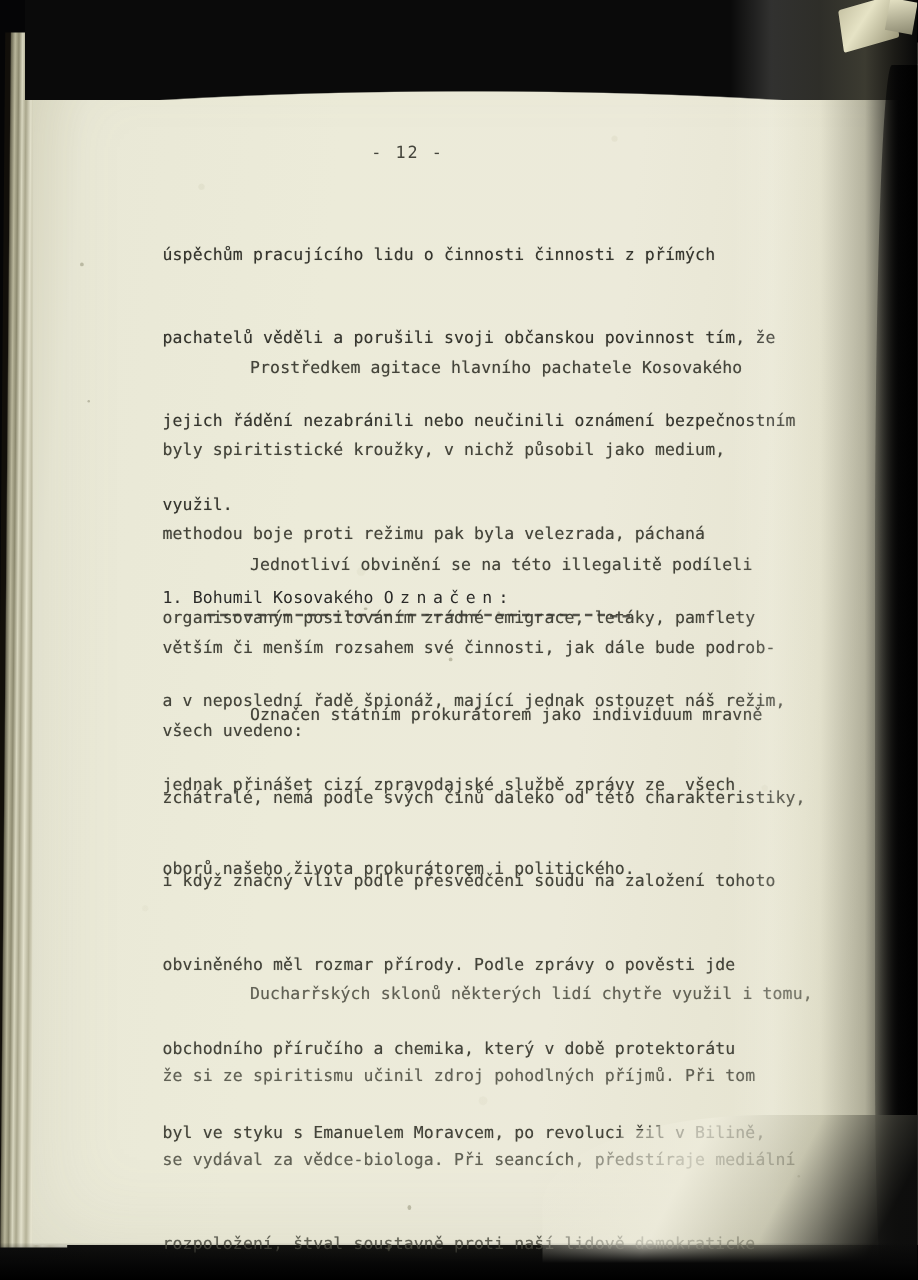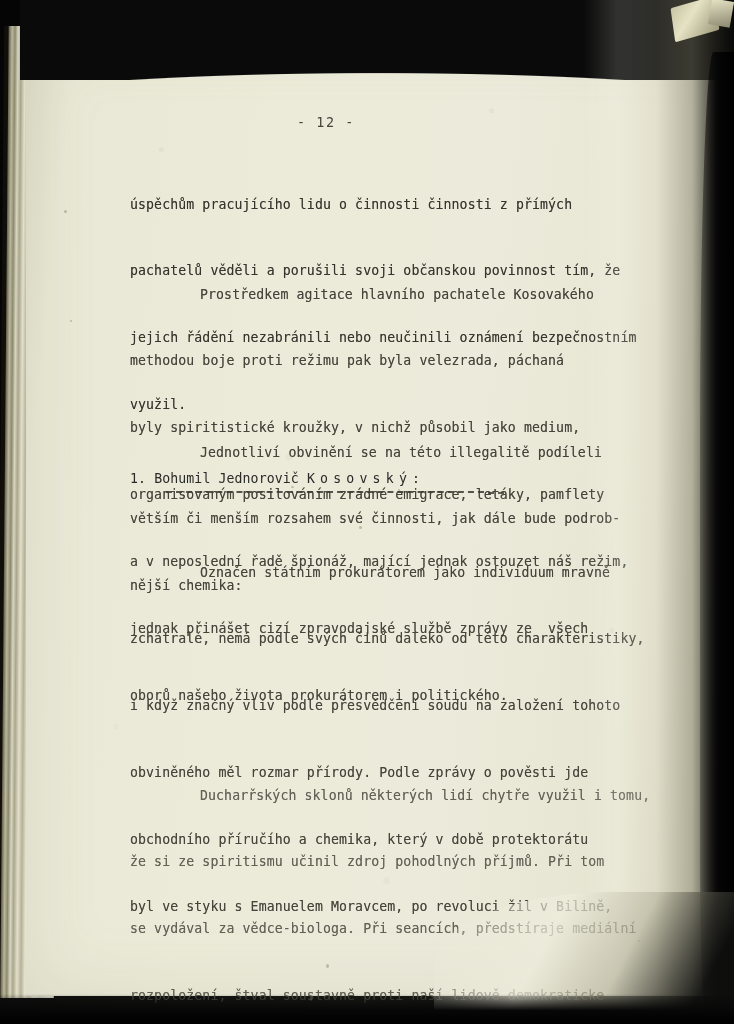--- a/index.html
+++ b/index.html
@@ -261,38 +261,38 @@
 
       <div class="block fade-1" style="top:115px;">
         <span class="ln">úspěchům pracujícího lidu o činnosti činnosti z přímých</span>
         <span class="ln">pachatelů věděli a porušili svoji občanskou povinnost tím, že</span>
         <span class="ln">jejich řádění nezabránili nebo neučinili oznámení bezpečnostním</span>
         <span class="ln">využil.</span>
       </div>
 
       <div class="block fade-2" style="top:205px;">
         <span class="ln"><span class="indent"></span><span>Prostředkem agitace hlavního pachatele Kosovakého</span></span>
+        <span class="ln">byly spiritistické kroužky, v nichž působil jako medium,</span>
         <span class="ln">methodou boje proti režimu pak byla velezrada, páchaná</span>
-        <span class="ln">byly spiritistické kroužky, v nichž působil jako medium,</span>
         <span class="ln">organisovaným posilováním zrádné emigrace, letáky, pamflety</span>
         <span class="ln">a v neposlední řadě špionáž, mající jednak ostouzet náš režim,</span>
         <span class="ln">jednak přinášet cizí zpravodajské službě zprávy ze  všech</span>
         <span class="ln">oborů našeho života prokurátorem i politického.</span>
       </div>
 
       <div class="block fade-2" style="top:363px;">
         <span class="ln"><span class="indent"></span><span>Jednotliví obvinění se na této illegalitě podíleli</span></span>
         <span class="ln">větším či menším rozsahem své činnosti, jak dále bude podrob-</span>
-        <span class="ln">nější chemika:</span>
+        <span class="ln">všech uvedeno:</span>
       </div>
 
       <div class="heading">
         <span>1.</span>
-        <span>Bohumil Jednorovič</span>
-        <span class="surname">Kosovský</span><span>:</span>
+        <span>Bohumil Kosovakého</span>
+        <span class="surname">Označen</span><span>:</span>
         <span class="dashrule"></span>
         <span class="dashrule-tail"></span>
       </div>
 
       <div class="block fade-2" style="top:483px;">
         <span class="ln"><span class="indent"></span><span>Označen státním prokurátorem jako individuum mravně</span></span>
         <span class="ln">zchátralé, nemá podle svých činů daleko od této charakteristiky,</span>
         <span class="ln">i když značný vliv podle přesvědčení soudu na založení tohoto</span>
         <span class="ln">obviněného měl rozmar přírody. Podle zprávy o pověsti jde</span>
         <span class="ln">obchodního příručího a chemika, který v době protektorátu</span>

